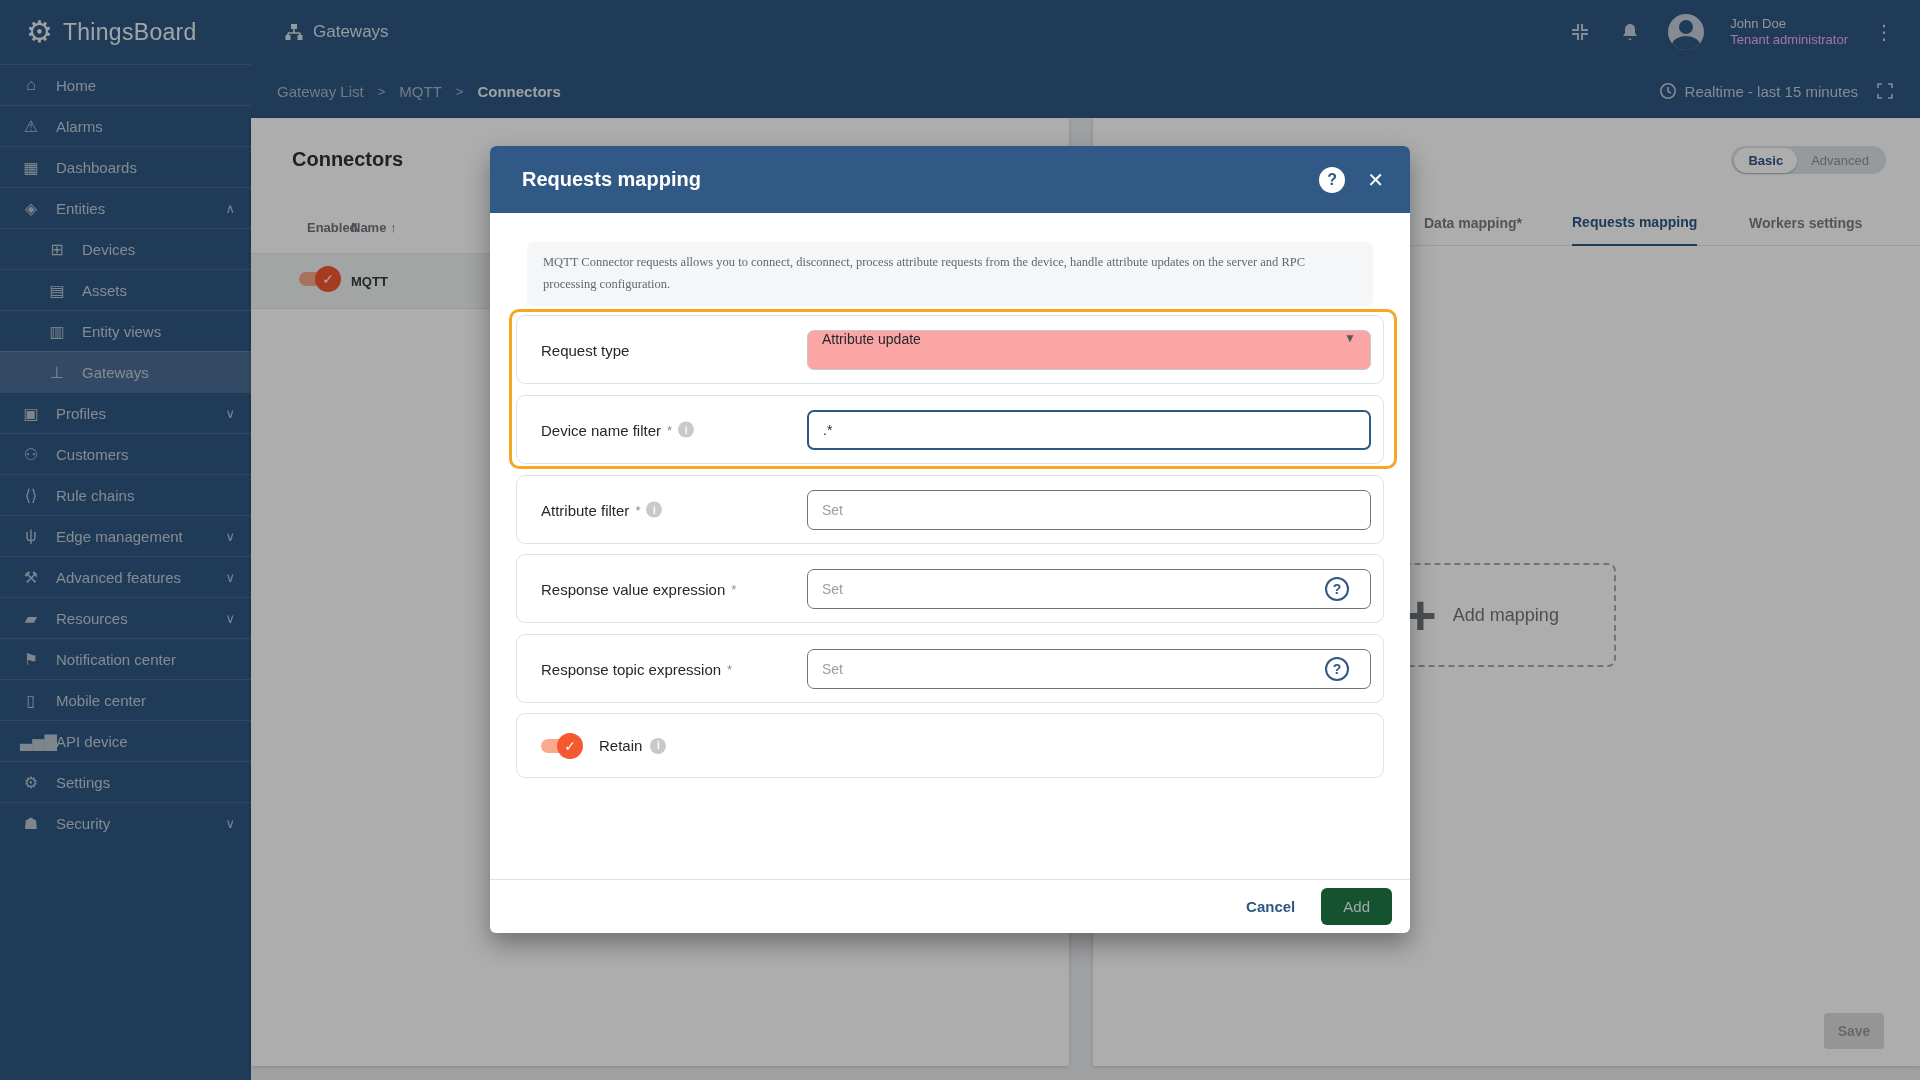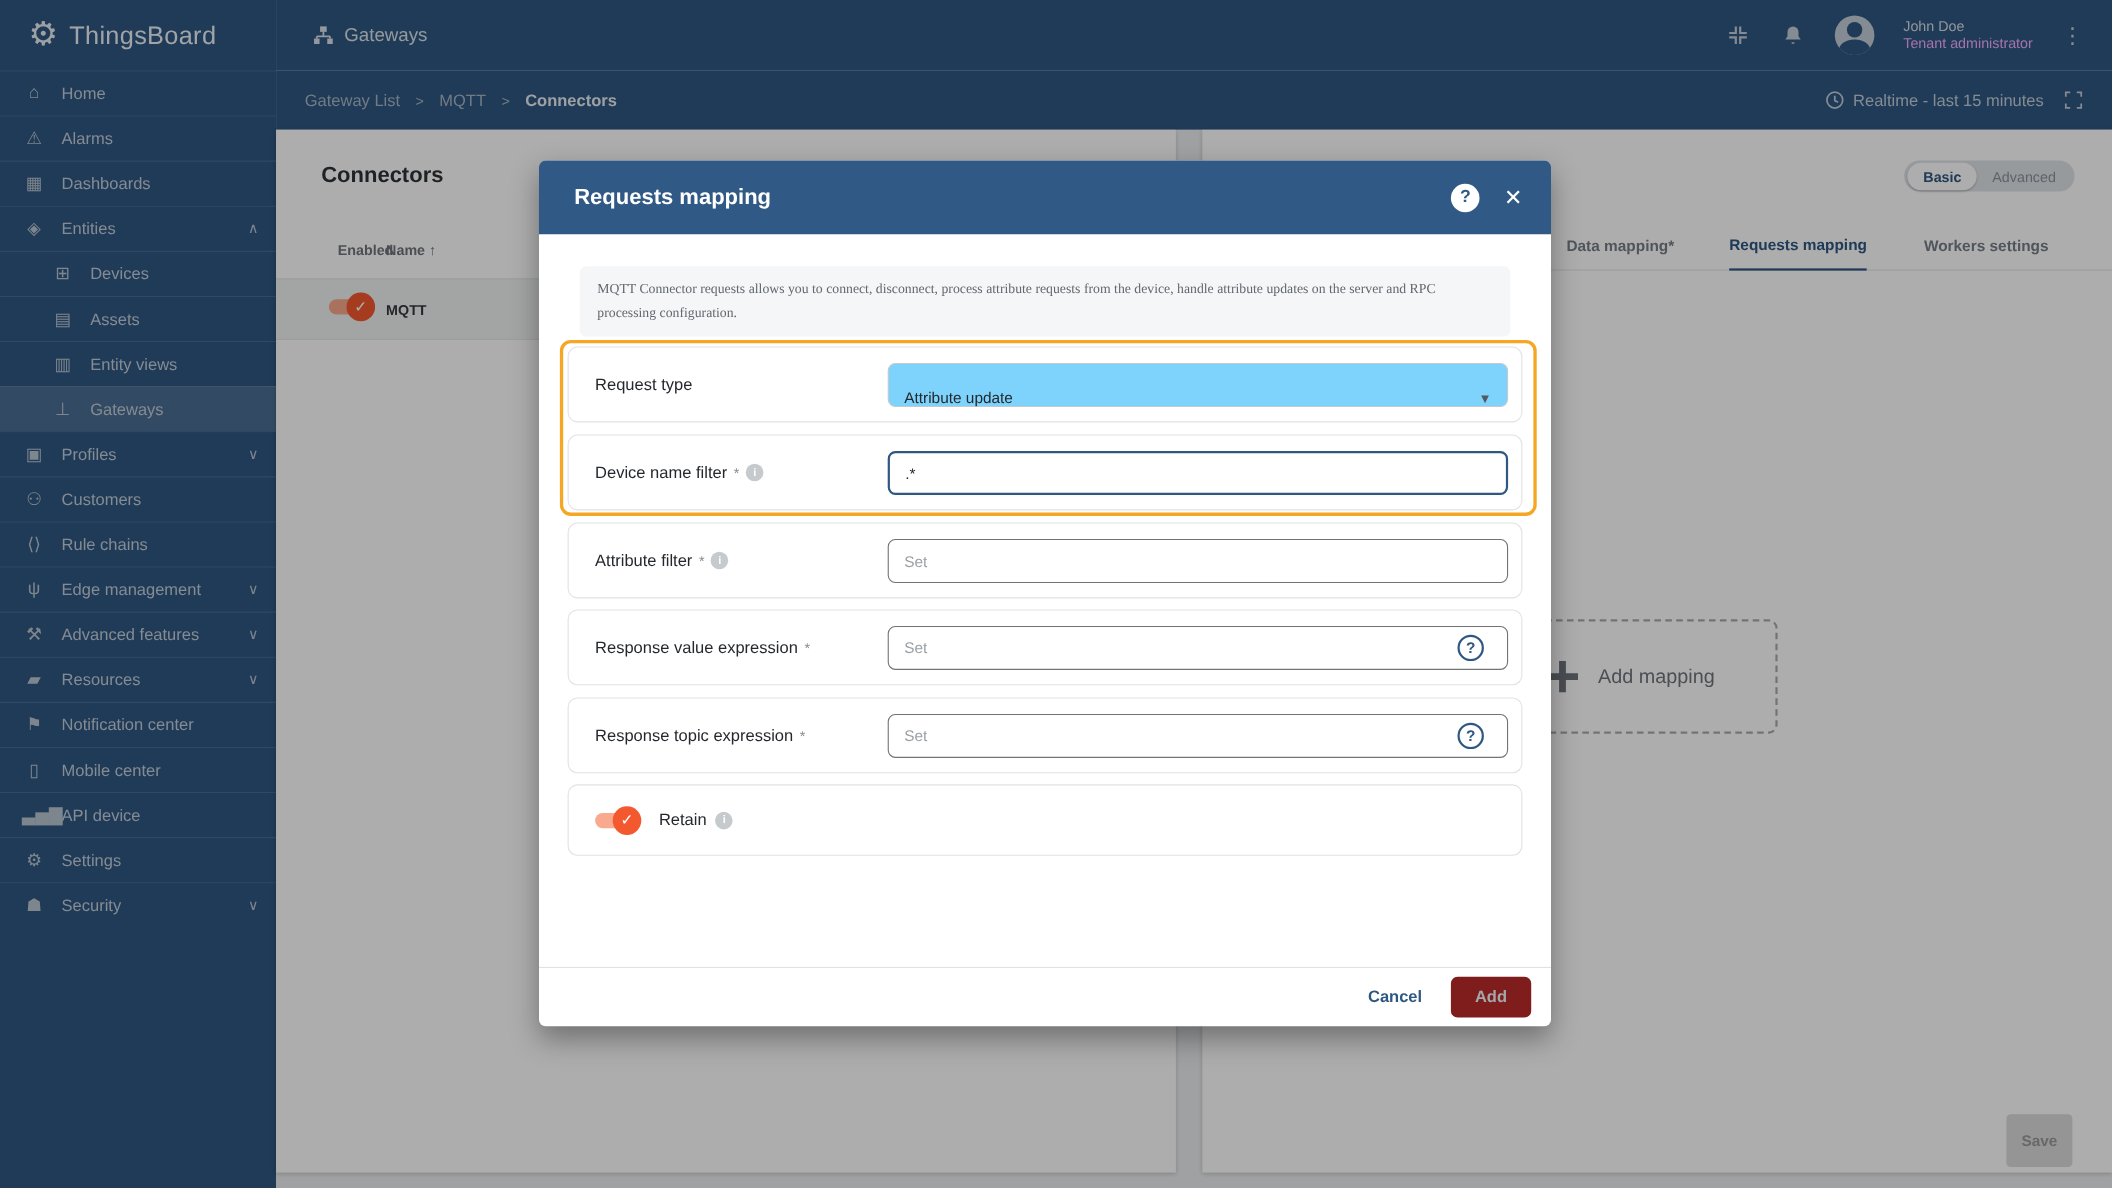--- a/index.html
+++ b/index.html
@@ -85,21 +85,21 @@
   .tabs { position:absolute; left:0; right:0; top:82px; height:46px;
     border-bottom:1px solid #e4e6e8; }
   .tab { position:absolute; top:0; height:46px; display:flex; align-items:center;
     font-size:14px; color:#777e86; cursor:pointer; font-weight:bold; }
   .tab.active { color:#2e5781; border-bottom:2px solid #2e5781; }
   .add-mapping { position:absolute; left:254px; top:445px; width:269px; height:104px;
     border:2px dashed #a7abb0; border-radius:8px; display:flex; align-items:center;
     justify-content:center; gap:16px; color:#6f757c; cursor:pointer; }
   .add-plus { font-size:56px; font-weight:bold; line-height:1; color:#6f757c; }
   .add-label { font-size:18px; }
-  .save-btn { position:absolute; right:36px; top:895px; width:60px; height:48px;
+  .save-btn { position:absolute; right:36px; top:895px; width:60px; height:36px;
     background:#dcdcdc; color:#9a9a9a; border:none; border-radius:4px;
     font-size:14px; font-weight:bold; cursor:pointer; }
 
   
   .backdrop { position:absolute; inset:0; background:rgba(0,0,0,.32); z-index:5; }
   .modal { position:absolute; left:490px; top:146px; width:920px; height:787px;
     background:#fff; border-radius:6px; z-index:10;
     box-shadow:0 11px 25px rgba(0,0,0,.35); }
   .modal-header { position:absolute; left:0; right:0; top:0; height:67px;
     background:#305a85; border-radius:6px 6px 0 0; display:flex; align-items:center;
@@ -122,43 +122,43 @@
     border:1px solid #e0e2e4; border-radius:9px; background:#fff; }
   .fcard .flabel { position:absolute; left:24px; top:50%; transform:translateY(-50%);
     font-size:15px; color:#25282c; display:flex; align-items:center; gap:6px; }
   .req { color:#8a8f95; font-size:13px; }
   .info-i { width:16px; height:16px; border-radius:50%; background:#c7cacd;
     color:#fff; font-size:10px; font-weight:bold; display:inline-flex;
     align-items:center; justify-content:center; cursor:pointer; }
   .fctrl { position:absolute; left:290px; right:12px; top:50%;
     transform:translateY(-50%); height:40px; }
   .select-box { width:100%; height:100%; border:1px solid #c6c9cc; border-radius:7px;
-    display:flex; align-items:flex-end; padding:0 14px; font-size:14px; color:#25282c;
-    cursor:pointer; background:#7dd3fc; }
+    display:flex; align-items:flex-start; padding:0 14px; font-size:14px; color:#25282c;
+    cursor:pointer; background:#fca5a5; }
   .select-caret { margin-left:auto; color:#55595e; font-size:12px; }
   .txt-input { width:100%; height:100%; border:1px solid #737373; border-radius:7px;
     padding:0 14px; font-size:14px; color:#25282c; outline:none; background:#fff;
     font-family:inherit; }
   .txt-input::placeholder { color:#9aa0a6; }
   .txt-input.focused { border:2px solid #2e5781; }
   .help-circle { position:absolute; right:22px; top:50%; transform:translateY(-50%);
     width:24px; height:24px; border:2px solid #2e5781; border-radius:50%;
     color:#2e5781; font-size:14px; font-weight:bold; display:flex;
     align-items:center; justify-content:center; cursor:pointer; background:#fff; }
   .retain-wrap { position:absolute; left:24px; top:50%; transform:translateY(-50%);
     display:flex; align-items:center; gap:18px; }
   .retain-label { font-size:15px; color:#25282c; display:flex; align-items:center; gap:8px; }
 
   .modal-footer { position:absolute; left:0; right:0; top:733px; bottom:0;
     border-top:1px solid #e0e2e4; display:flex; align-items:center;
     justify-content:flex-end; gap:26px; padding-right:18px; }
   .cancel-btn { background:none; border:none; color:#2e5781; font-size:15px;
     font-weight:bold; cursor:pointer; font-family:inherit; }
-  .add-btn { background:#7f1d1d; border:none; color:#a4a8ac; font-size:15px;
-    font-weight:bold; border-radius:6px; padding:10px 22px; cursor:default;
+  .add-btn { background:#14532d; border:none; color:#a4a8ac; font-size:15px;
+    font-weight:normal; border-radius:6px; padding:10px 22px; cursor:default;
     font-family:inherit; }
 </style>
 </head>
 <body>
 
 <div class="sidebar">
   <div class="logo-row">
     <span class="logo-glyph">⚙</span>
     <span class="logo-text">ThingsBoard</span>
   </div>

